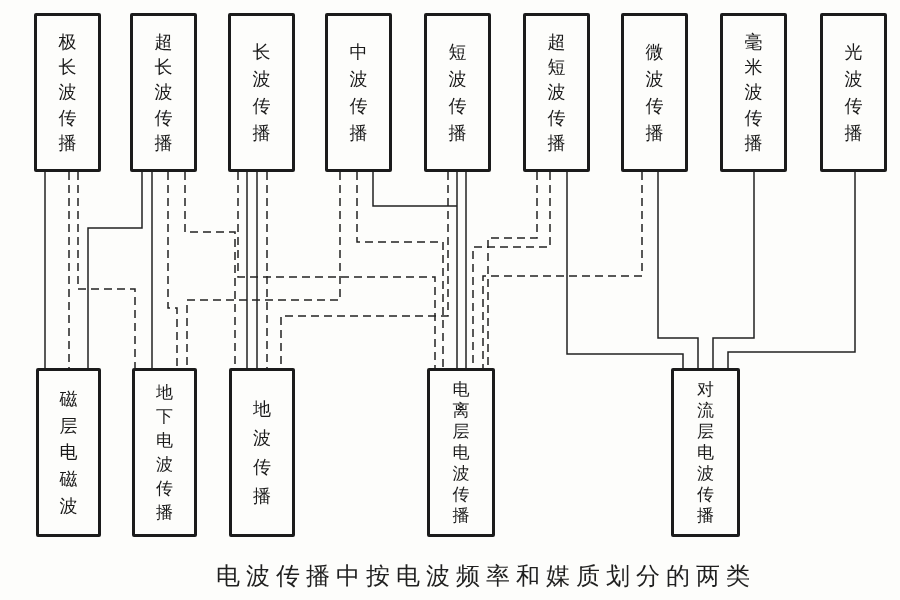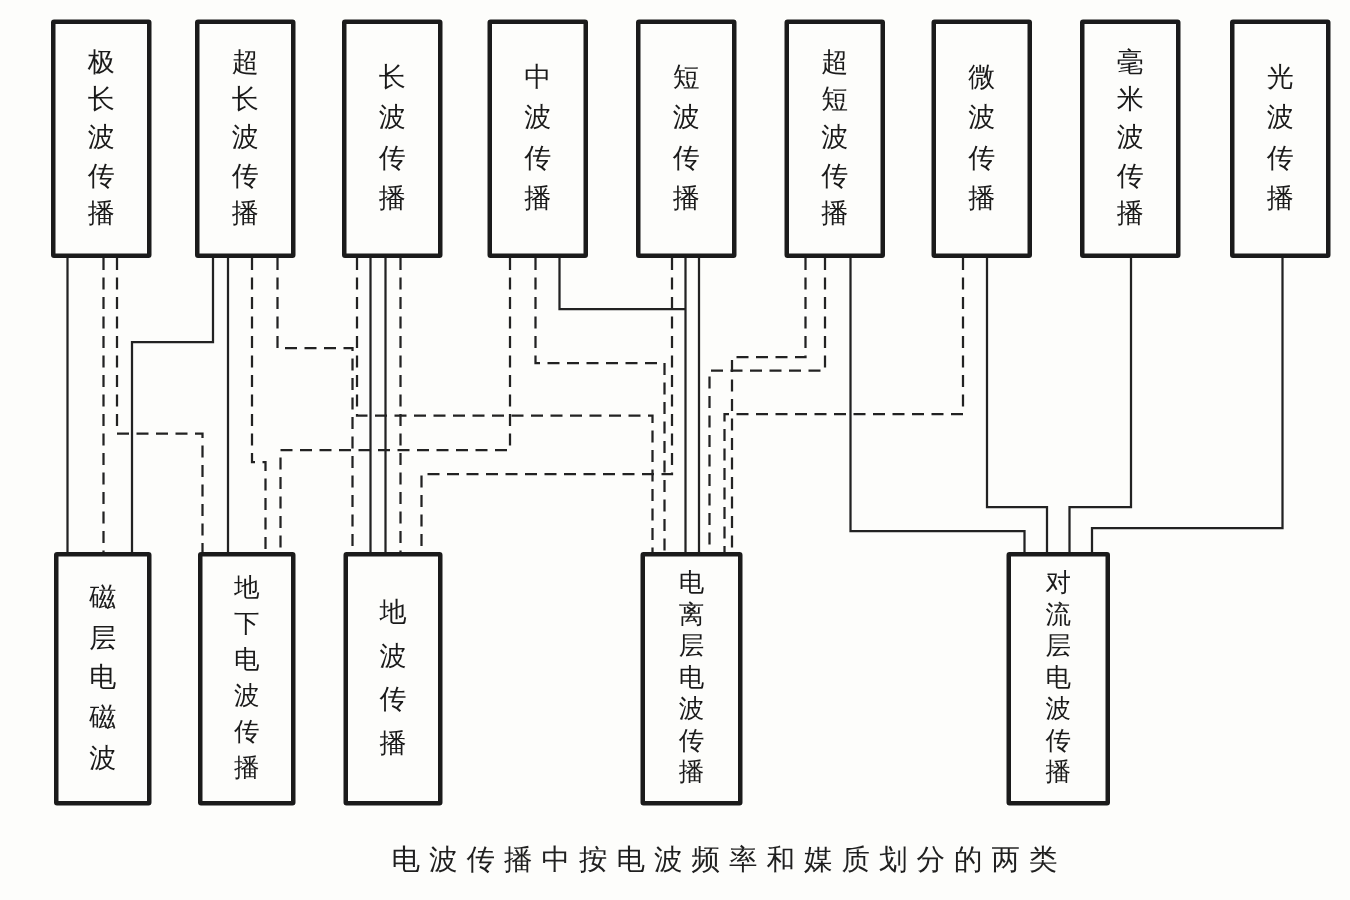--- a/index.html
+++ b/index.html
@@ -29,21 +29,21 @@
     color:#1a1a1a;
     letter-spacing:0;
   }
   .dbox.small .ch{font-size:17px;}
   #caption{
     position:absolute;
     top:560px;
     left:486px;
     transform:translateX(-50%);
     white-space:nowrap;
-    font-size:19px;
+    font-size:24px;
     color:#1f1f1f;
     letter-spacing:6px;
   }
 </style>
 </head>
 <body>
 
 <div id="figure">
   <svg id="wires" xmlns="http://www.w3.org/2000/svg" viewBox="0 0 900 600">
       <polyline points="45,172 45,368" fill="none" stroke="#222222" stroke-width="1.5"></polyline>

